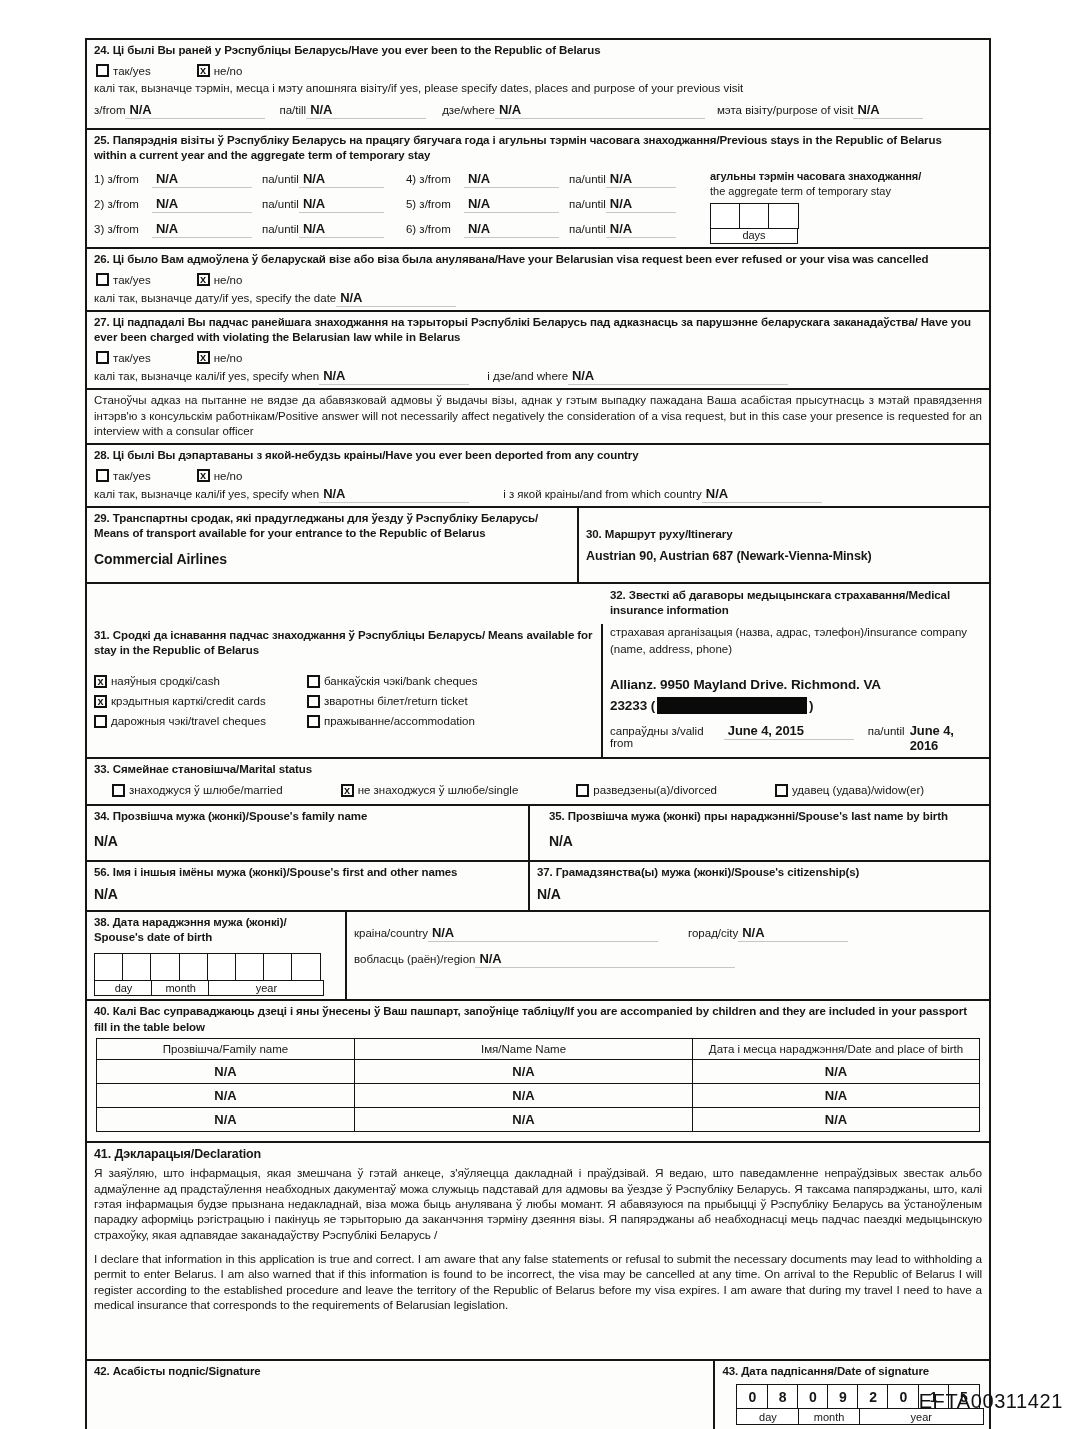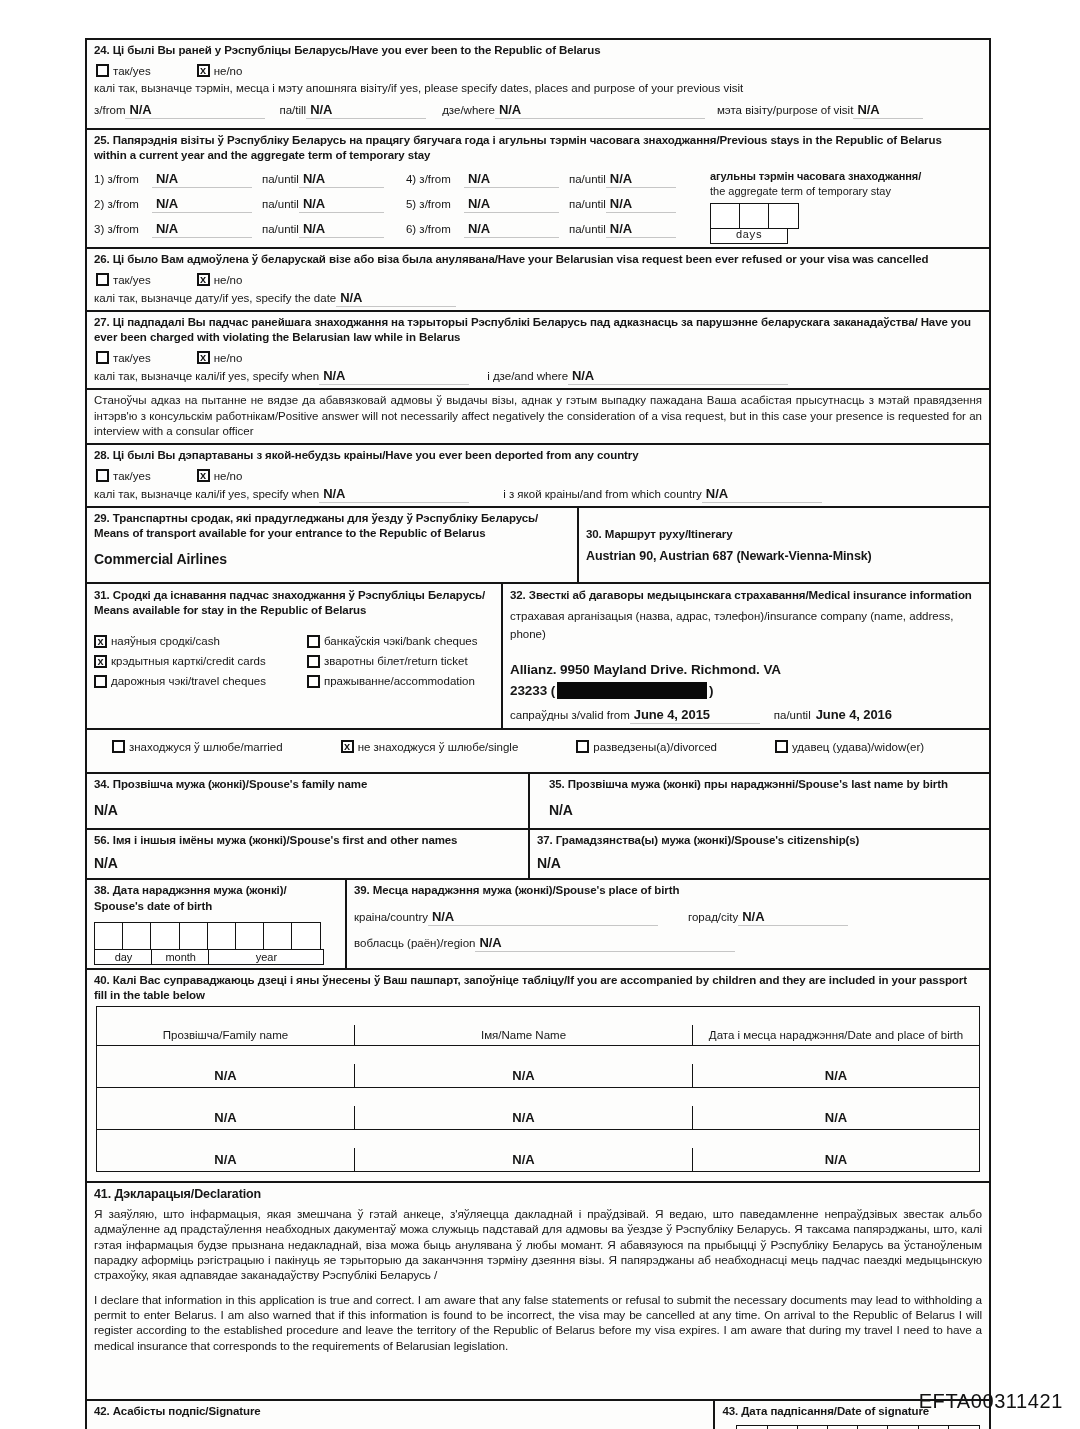--- a/index.html
+++ b/index.html
@@ -21,21 +21,21 @@
   .split > .colL { border-right:2px solid #151515; }
   .cells { display:flex; }
   .cell { border:1.8px solid #141414; margin-right:-1.8px; display:flex; align-items:center; justify-content:center;
           font-weight:bold; font-size:14px; background:#fff; }
   .labbox { border:1.8px solid #141414; margin-right:-1.8px; margin-top:-1.8px; display:flex; align-items:center; justify-content:center;
             font-size:11px; background:#fff; }
   
   .t40 { border:1.8px solid #141414; margin:3px 2px 6px 2px; }
   .t40 .tr { display:flex; border-bottom:1.5px solid #141414; }
   .t40 .tr:last-child { border-bottom:none; }
-  .t40 .td { padding:4px 4px; text-align:center; border-right:1.5px solid #141414;margin-top:18px; }
+  .t40 .td { padding:4px 4px; text-align:center; border-right:1.5px solid #141414; }
   .t40 .td:last-child { border-right:none; }
   .t40 .c1 { width:258px; } .t40 .c2 { width:338px; } .t40 .c3 { flex:1; }
   .t40 .hd { font-size:11.5px; }
   .t40 .vd { font-weight:bold; font-size:13px; }
   .para { font-size:11.8px; line-height:1.3; text-align:justify; margin-top:4px; letter-spacing:-0.1px; }
   .redact { display:inline-block; width:150px; height:17px; background:#0a0a0a; vertical-align:-4px; margin:0 2px; }
   .efta { position:absolute; right:17px; top:1390px; font-size:20px; letter-spacing:0.6px; color:#111; }
   .opt { display:flex; align-items:center; font-size:11.5px; margin-bottom:7px; }
   .ins-line { font-size:11.5px; margin-top:5px; line-height:1.5; }
   .big-val { font-weight:bold; font-size:14px; margin-top:10px; letter-spacing:-0.1px; }
@@ -104,21 +104,21 @@
         </div>
         <div style="margin-left:16px;">
           <div class="title" style="font-size:11px;">агульны тэрмін часовага знаходжання/</div>
           <div class="plain" style="font-size:11px;">the aggregate term of temporary stay</div>
           <div style="margin-top:4px; width:92px;">
             <div class="cells">
               <span class="cell" style="width:31px; height:26px;"></span>
               <span class="cell" style="width:31px; height:26px;"></span>
               <span class="cell" style="width:31px; height:26px;"></span>
             </div>
-            <div class="labbox" style="width:78px; height:17px;font-family:Liberation Mono, monospace;">days</div>
+            <div class="labbox" style="width:88px; height:17px;">days</div>
           </div>
         </div>
       </div>
     </section>
 
     <section style="min-height:60px;">
       <div class="title">26. Ці было Вам адмоўлена ў беларускай візе або віза была анулявана/Have your Belarusian visa request been ever refused or your visa was cancelled</div>
       <div class="cbrow">
         <span class="cb"></span>
         <span class="cbgap">так/yes</span>
@@ -172,21 +172,21 @@
         <div class="title">29. Транспартны сродак, які прадугледжаны для ўезду ў Рэспубліку Беларусь/ Means of transport available for your entrance to the Republic of Belarus</div>
         <div class="big-val">Commercial Airlines</div>
       </div>
       <div style="flex:1; padding:19px 7px;">
         <div class="title">30. Маршрут руху/Itinerary</div>
         <div class="val" style="margin-top:7px; font-size:12.5px;">Austrian 90, Austrian 687 (Newark-Vienna-Minsk)</div>
       </div>
     </section>
 
     <section class="split" style="min-height:127px; padding:0;">
-      <div class="colL" style="width:416px; padding:4px 7px;">
+      <div class="colL" style="width:516px; padding:4px 7px;margin-top:40px;">
         <div class="title">31. Сродкі да існавання падчас знаходжання ў Рэспубліцы Беларусь/ Means available for stay in the Republic of Belarus</div>
         <div style="display:grid; grid-template-columns:213px 1fr; margin-top:16px;">
           <div class="opt">
               <span class="cb">x</span>
               <span>наяўныя сродкі/cash</span>
             </div>
           <div class="opt">
               <span class="cb"></span>
               <span>банкаўскія чэкі/bank cheques</span>
             </div>
@@ -220,20 +220,21 @@
         <div class="frow" style="margin-top:6px;">
           <span>сапраўдны з/valid from</span>
           <span class="val uv" style="min-width:130px;">June 4, 2015</span>
           <span style="margin-left:14px;">па/until</span>
           <span class="val" style="margin-left:5px;">June 4, 2016</span>
         </div>
       </div>
     </section>
 
     <section style="min-height:44px;">
+      <div class="title">33. Сямейнае становішча/Marital status</div>
       <div class="cbrow" style="margin-top:7px; margin-left:18px;">
         <span class="cb"></span>
         <span style="margin-right:58px;">знаходжуся ў шлюбе/married</span>
         <span class="cb">x</span>
         <span style="margin-right:58px;">не знаходжуся ў шлюбе/single</span>
         <span class="cb"></span>
         <span style="margin-right:58px;text-align:center;">разведзены(а)/divorced</span>
         <span class="cb"></span>
         <span>удавец (удава)/widow(er)</span>
       </div>
@@ -276,21 +277,20 @@
             <span class="cell" style="width:30px; height:29px;"></span>
           </div>
           <div style="display:flex;">
             <span class="labbox" style="width:59px; height:16px;">day</span>
             <span class="labbox" style="width:59px; height:16px;">month</span>
             <span class="labbox" style="width:116px; height:16px;">year</span>
           </div>
         </div>
       </div>
       <div style="flex:1; padding:3px 7px;">
-        <div class="title">39. Месца нараджэння мужа (жонкі)/Spouse's place of birth</div>
         <div class="frow" style="margin-top:10px;">
           <span>краіна/country</span>
           <span class="val uv" style="min-width:230px;">N/A</span>
           <span style="margin-left:30px;">горад/city</span>
           <span class="val uv" style="min-width:110px;">N/A</span>
         </div>
         <div class="frow" style="margin-top:9px;">
           <span>вобласць (раён)/region</span>
           <span class="val uv" style="min-width:260px;">N/A</span>
         </div>

